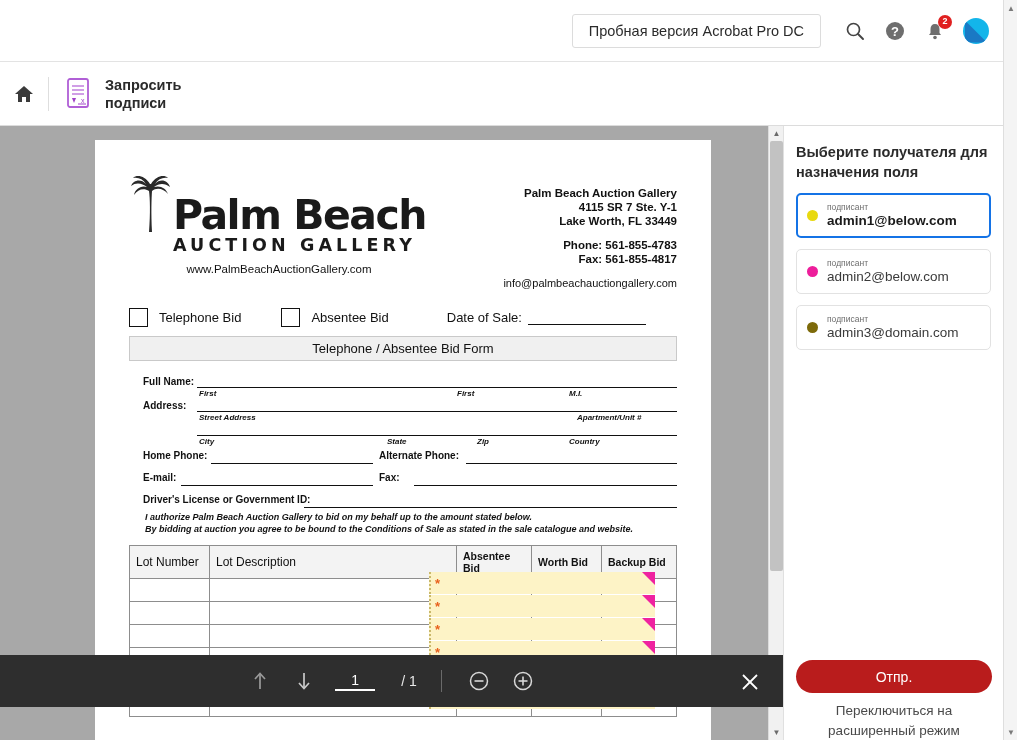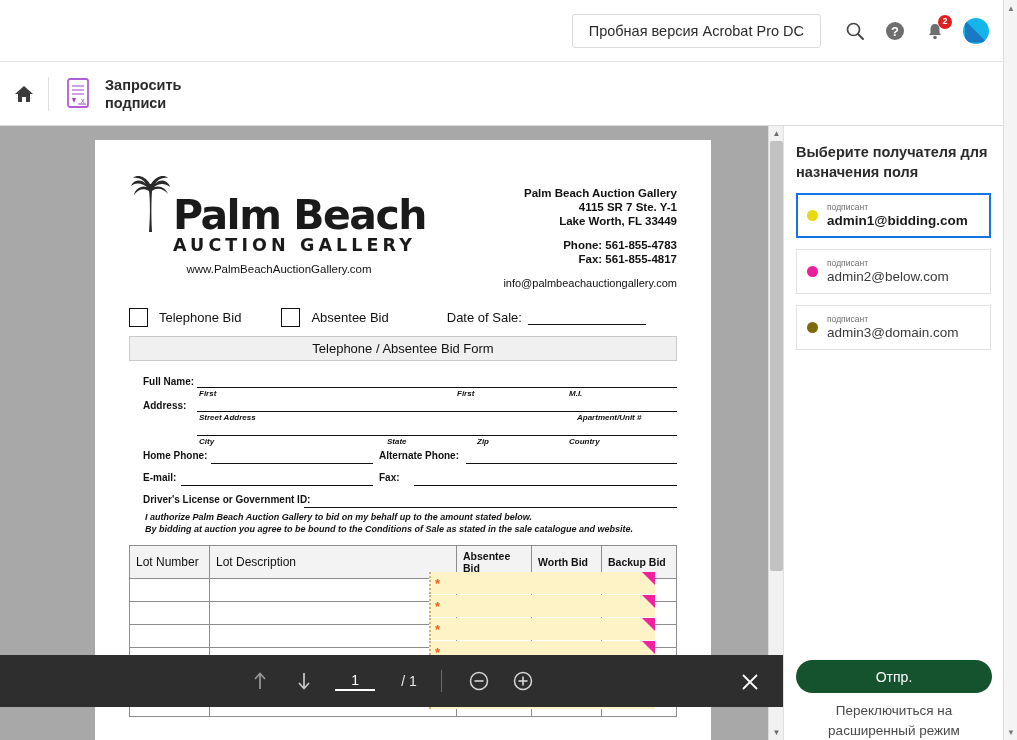--- a/index.html
+++ b/index.html
@@ -156,32 +156,32 @@
   .bb-sep { width: 1px; height: 22px; background: #6a6a6a; margin: 0 6px; }
   .bb-close { position: absolute; right: 20px; top: 14px; cursor: pointer; }
 
   
   .sidebar {
     position: absolute; left: 783px; top: 126px; width: 220px; height: 614px;
     background: #ffffff; border-left: 1px solid #e0e0e0; padding: 16px 12px 0 12px;
   }
   .sb-title { font-size: 14.5px; font-weight: bold; color: #2b2b2b; line-height: 20px; }
   .rcard {
-    margin-top: 11px; border: 1px solid #e2e2e2; border-radius: 0; background: #fff;
+    margin-top: 11px; border: 1px solid #e2e2e2; border-radius: 5px; background: #fff;
     padding: 8px 10px; display: flex; align-items: center; cursor: pointer;
   }
   .rcard.selected { border: 2px solid #1473e6; padding: 7px 9px; }
   .rdot { width: 11px; height: 11px; border-radius: 50%; margin-right: 9px; flex: 0 0 auto; }
   .rrole { font-size: 8.5px; color: #6e6e6e; line-height: 11px; }
   .rmail { font-size: 13.5px; color: #3a3a3a; line-height: 16px; }
   .rcard.selected .rmail { color: #1b1b1b; font-weight: bold; }
 
   .send-btn {
     position: absolute; left: 12px; top: 534px; width: 196px; height: 33px;
-    background: #14532d; border-radius: 17px; border: none; color: #fff;
+    background: #b91c1c; border-radius: 17px; border: none; color: #fff;
     font-size: 14px; cursor: pointer;
   }
   .switch-link {
     position: absolute; left: 12px; top: 575px; width: 196px; text-align: center;
     font-size: 13.5px; color: #4a4a4a; line-height: 20px; cursor: pointer;
   }
 
   
   .outerscroll {
     position: absolute; right: 0; top: 0; width: 14px; height: 740px;
@@ -485,21 +485,21 @@
     </div>
   </div>
 
   <div class="sidebar">
     <div class="sb-title">Выберите получателя для назначения поля</div>
 
     <div class="rcard selected">
       <span class="rdot" style="background:#e8d90f;"></span>
       <span>
         <span class="rrole" style="display:block;">подписант</span>
-        <span class="rmail" style="display:block;">admin1@bidding.com</span>
+        <span class="rmail" style="display:block;">admin1@below.com</span>
       </span>
     </div>
 
     <div class="rcard">
       <span class="rdot" style="background:#ed1e9b;"></span>
       <span>
         <span class="rrole" style="display:block;">подписант</span>
         <span class="rmail" style="display:block;">admin2@below.com</span>
       </span>
     </div>

